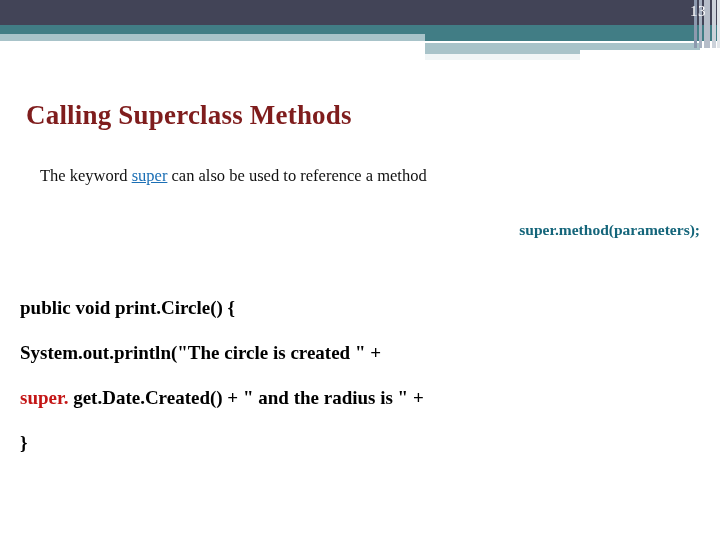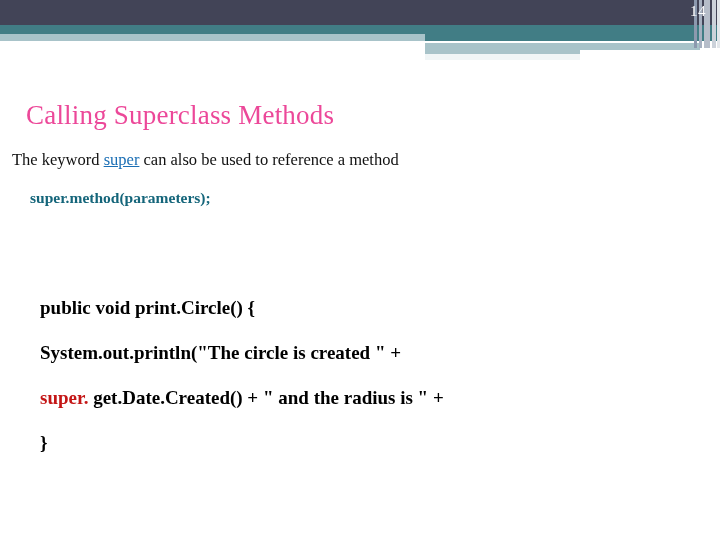--- a/index.html
+++ b/index.html
@@ -108,67 +108,68 @@
     z-index: 5;
   }
 
   
   #slide-title {
     position: absolute;
     left: 26px;
     top: 82px;
     width: 660px;
     font-size: 27px;
-    font-weight: normal;
-    color: #ec4899;
+    font-weight: bold;
+    color: #7f1d1d;
     font-family: "Liberation Serif", "DejaVu Serif", serif;
     letter-spacing: 0.2px;
   }
 
   
   #slide-body {
     position: absolute;
     left: 0;
     top: 140px;
     width: 720px;
   }
   .para {
-    margin: 0;
-    padding: 0 20px 0 12px;
+    margin: 16px;
+    padding: 0 20px 0 24px;
     font-size: 16.5px;
     line-height: 39px;
     color: #101010;
     font-family: "Liberation Serif", "DejaVu Serif", serif;
     white-space: nowrap;
   }
   .kw-super {
     color: #1b6fb5;
     text-decoration: underline;
   }
   .code-inline {
     margin: 0;
     padding: 4px 20px 0 30px;
     font-size: 15.5px;
     line-height: 30px;
     font-weight: bold;
     color: #14657a;
     font-family: "Liberation Serif", "DejaVu Serif", serif;
     white-space: nowrap;
+    text-align: right;
   }
 
   
   #code-block {
     position: absolute;
     left: 0;
     top: 285px;
     width: 720px;
   }
   .code-line {
     margin: 0;
-    padding: 0 10px 0 40px;
+    padding: 0 10px 0 20px;
     font-size: 19px;
     line-height: 45px;
     color: #000000;
     font-family: "Liberation Serif", "DejaVu Serif", serif;
     white-space: nowrap;
   }
   .code-line.bold { font-weight: bold; }
   .red-super {
     color: #c41616;
     font-weight: bold;
@@ -187,21 +188,21 @@
   <div class="band-light-right-3"></div>
   <div class="band-faint-right"></div>
 
   <div class="vstripe s1"></div>
   <div class="vstripe s2"></div>
   <div class="vstripe s3"></div>
   <div class="vstripe s4"></div>
   <div class="vstripe s5"></div>
 </div>
 
-<div id="page-number">14</div>
+<div id="page-number">13</div>
 
 <h1 id="slide-title">Calling Superclass Methods</h1>
 
 <div id="slide-body">
   <p class="para"><span>The keyword </span><span class="kw-super">super</span><span> can also be used to reference a method</span></p>
 
 
 
   <p class="code-inline">super.method(parameters);</p>
 </div>

